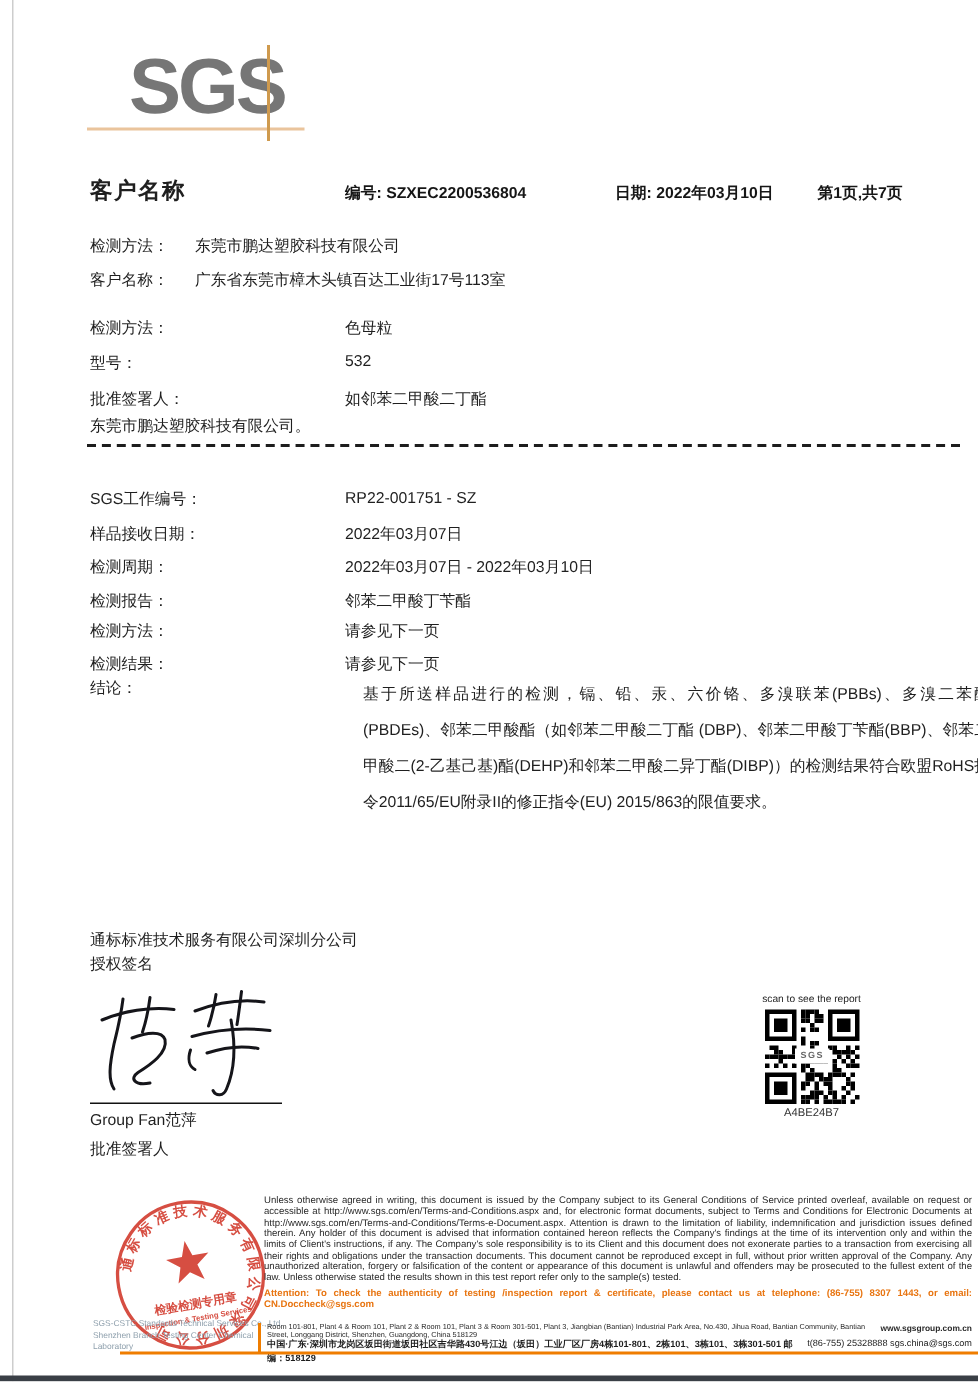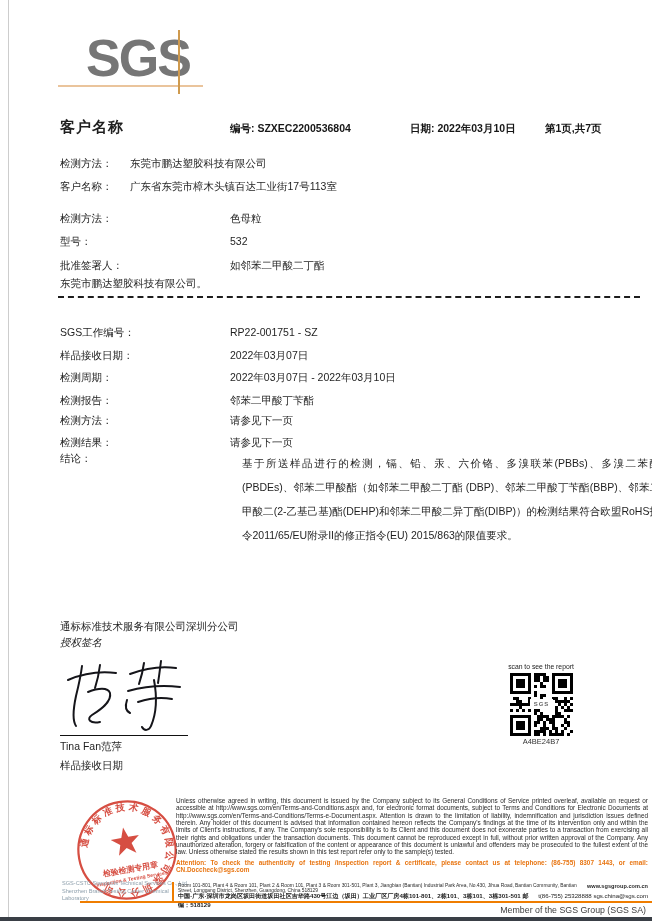--- a/index.html
+++ b/index.html
@@ -21,21 +21,21 @@
   .frow .lab{position:absolute;left:0;white-space:nowrap;}
   .frow .val{position:absolute;left:70px;white-space:nowrap;}
   .frow.wide .val{left:170px;}
   .note{position:absolute;left:60px;font-size:10.5px;}
   .dashline{position:absolute;left:58px;top:296px;width:582px;border-top:2px dashed #1d1d1d;height:0;}
   
   .conc-label{position:absolute;left:60px;top:452px;font-size:10.5px;}
   .conc-text{position:absolute;left:242px;top:451px;width:418px;font-size:10.5px;line-height:24px;text-align:justify;}
   
   .sig-company{position:absolute;left:60px;top:620px;font-size:10.5px;}
-  .sig-auth{position:absolute;left:60px;top:636px;font-size:10.5px;font-style:italic;}
+  .sig-auth{position:absolute;left:60px;top:636px;font-size:10.5px;}
   .sig-draw{position:absolute;left:62px;top:658px;}
   .sig-line{position:absolute;left:60px;top:735px;width:128px;height:0;border-top:1.5px solid #111;}
   .sig-name{position:absolute;left:60px;top:740px;font-size:10.5px;}
   .sig-title{position:absolute;left:60px;top:759px;font-size:10.5px;}
   
   .qr-caption{position:absolute;left:496px;top:663px;width:90px;text-align:center;font-size:6.8px;color:#222;}
   .qr-box{position:absolute;left:510px;top:673px;width:63px;height:63px;background:#fff;}
   .qm{position:absolute;width:3px;height:3px;background:#000;}
   .qf{position:absolute;width:21px;height:21px;background:#000;}
   .qf::after{content:"";position:absolute;left:3px;top:3px;width:15px;height:15px;background:#fff;}
@@ -147,22 +147,22 @@
       <path d="M68,16 C84,10 100,8 114,10"></path>
       <path d="M82,5 C81,12 79,20 77,26"></path>
       <path d="M99,3 C98,11 97,19 96,25"></path>
       <path d="M66,33 C84,28 102,27 118,29"></path>
       <path d="M65,42 C63,48 64,53 68,55"></path>
       <path d="M92,22 C95,38 95,54 89,68 C87,73 82,73 80,69"></path>
       <path d="M76,44 C88,40 100,39 110,41"></path>
     </g>
   </svg>
   <div class="sig-line"></div>
-  <div class="sig-name">Tina Fan范萍</div>
-  <div class="sig-title">样品接收日期</div>
+  <div class="sig-name">Group Fan范萍</div>
+  <div class="sig-title">批准签署人</div>
 
   <div class="qr-caption">scan to see the report</div>
   <div class="qr-box">
     <div class="qf" style="left:0;top:0;"></div>
     <div class="qf" style="left:42px;top:0;"></div>
     <div class="qf" style="left:0;top:42px;"></div>
     <div class="qr-center">SGS</div>
   <div class="qm" style="left: 24px; top: 0px;"></div>
       <div class="qm" style="left: 27px; top: 0px;"></div>
       <div class="qm" style="left: 30px; top: 0px;"></div>
@@ -320,15 +320,14 @@
   </div>
   <div class="addr-row2">
     <span>中国·广东·深圳市龙岗区坂田街道坂田社区吉华路430号江边（坂田）工业厂区厂房4栋101-801、2栋101、3栋101、3栋301-501  邮编：518129</span>
     <span class="right">
       <span>t(86-755) 25328888</span>
       <span>sgs.china@sgs.com</span>
     </span>
   </div>
 
   <div class="orange-hr"></div>
-  <div class="member">Member of the SGS Group (SGS SA)</div>
 
 </div>
 
 </body></html>

